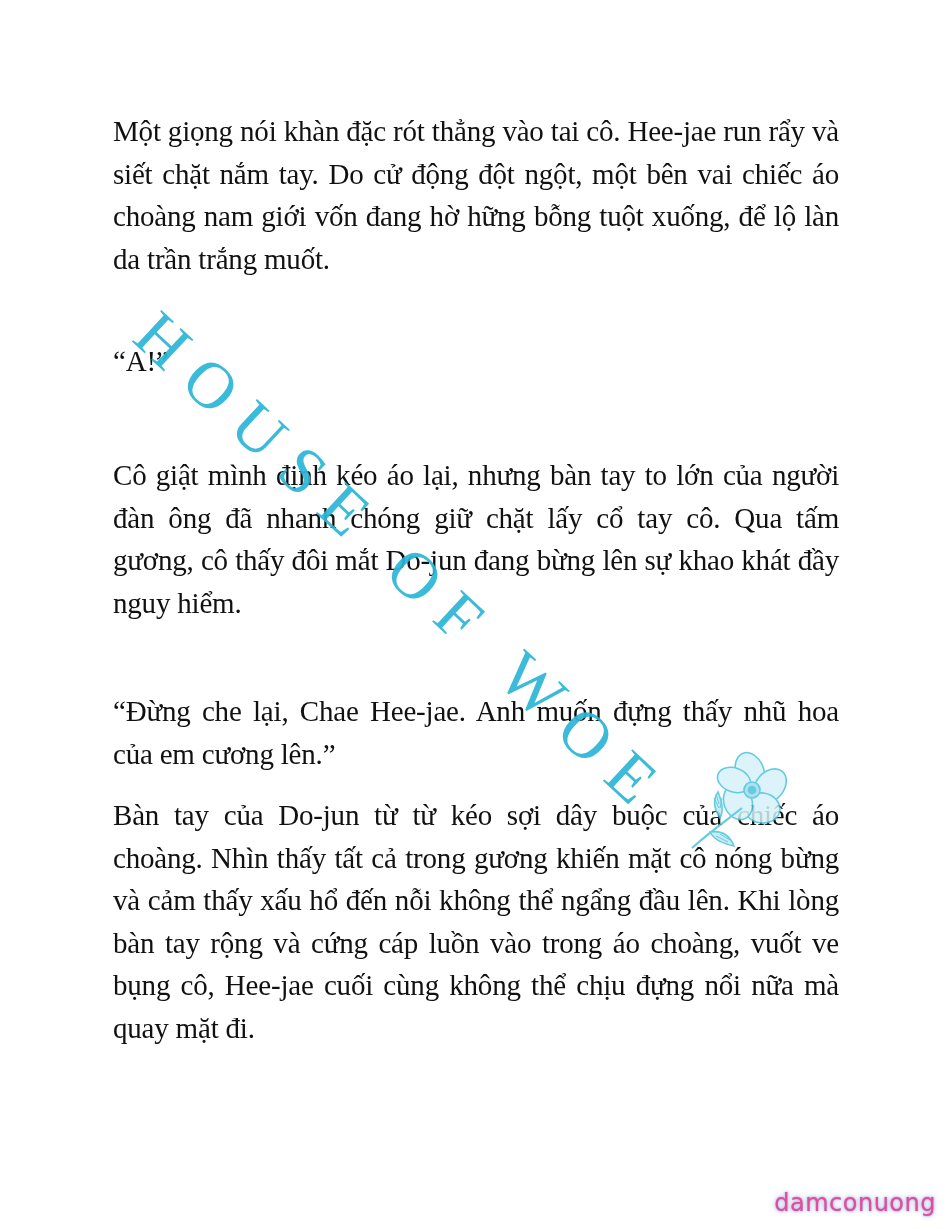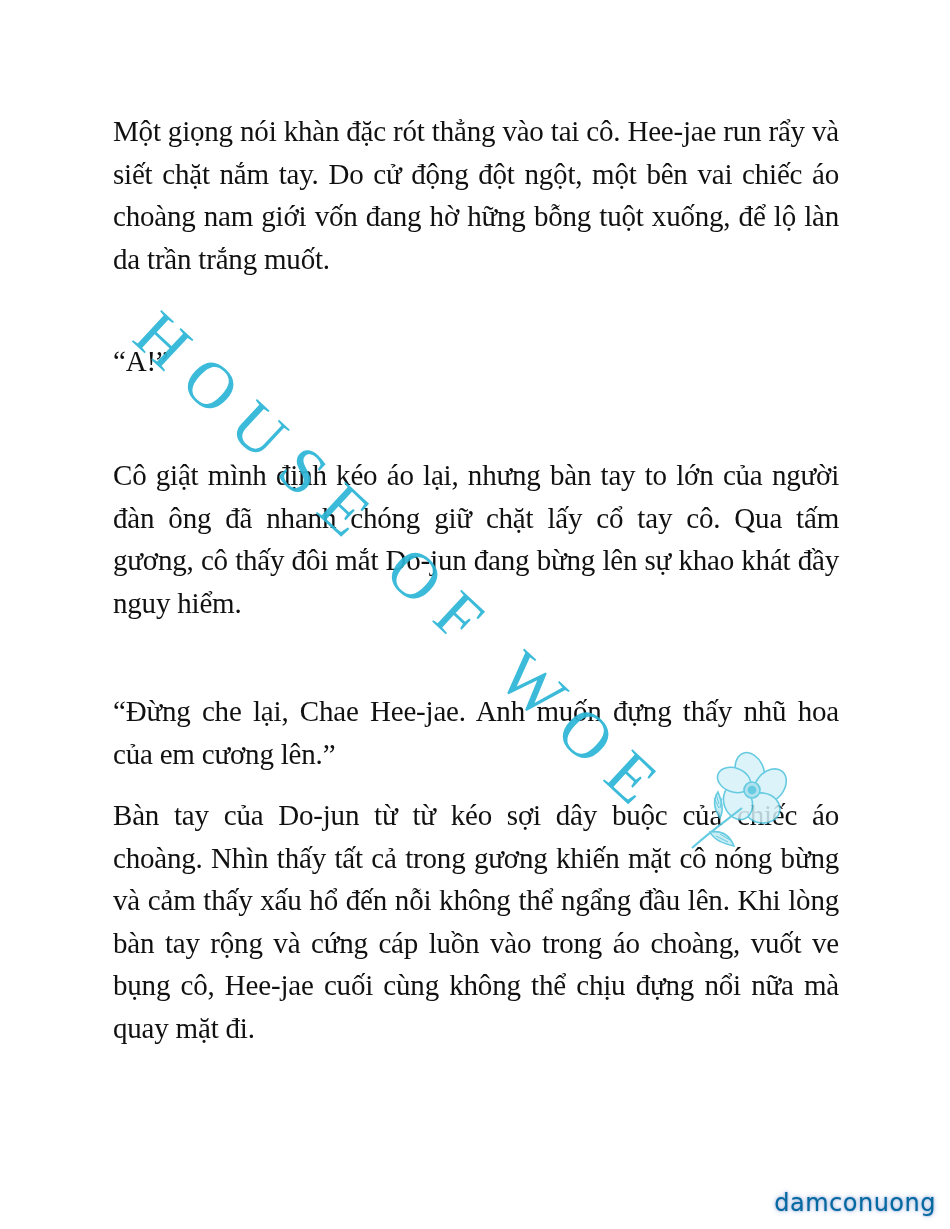--- a/index.html
+++ b/index.html
@@ -61,21 +61,21 @@
       width: 120px;
       height: 110px;
       pointer-events: none;
     }
     .site-mark {
       position: absolute;
       right: 14px;
       bottom: 12px;
       font-family: "DejaVu Sans", sans-serif;
       font-size: 24px;
-      color: #0369a1;
+      color: #ec4899;
       letter-spacing: 0.5px;
       text-shadow: 0 0 3px #9fb3d8, 0 0 6px #b7c6e6, 0 0 1px #8aa0cc;
       pointer-events: none;
     }
   </style>
 </head>
 <body>
 
 <div class="page">
 

